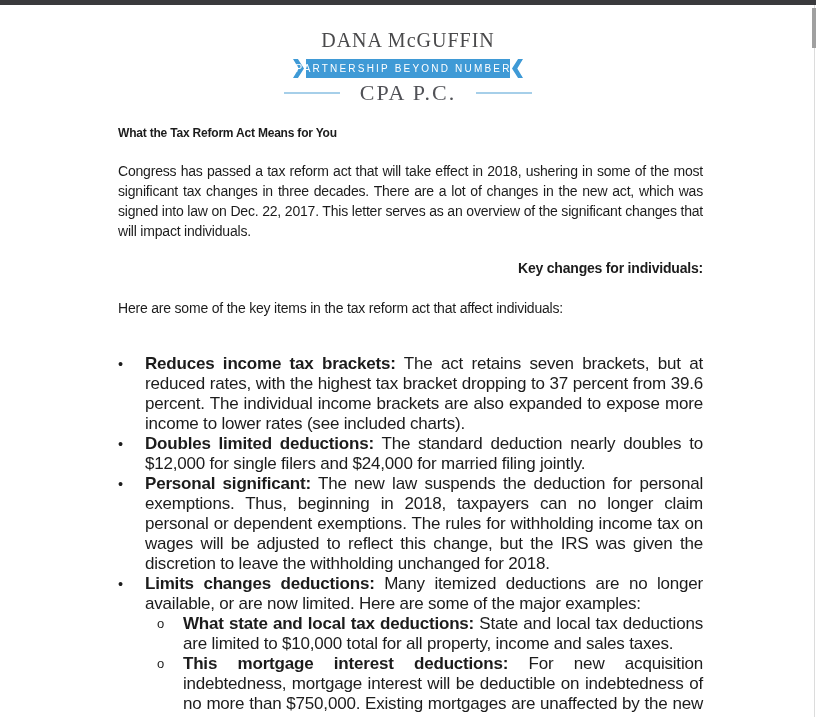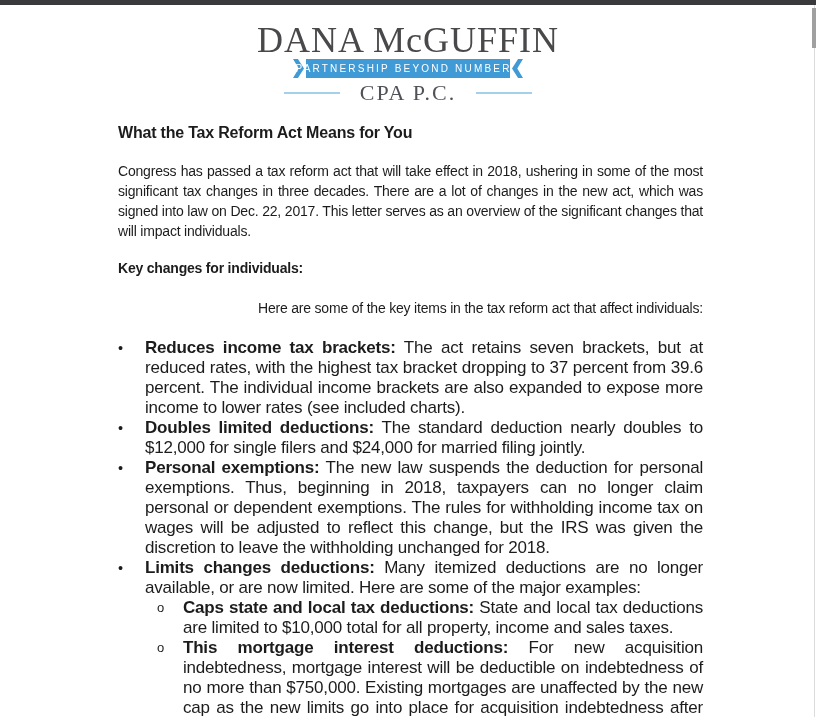--- a/index.html
+++ b/index.html
@@ -31,21 +31,21 @@
     width: 4px; height: 40px;
     background: #a0a0a0;
   }
   
   .logo {
     position: absolute; top: 24px; left: 0; width: 100%;
     display: flex; flex-direction: column; align-items: center;
   }
   .logo-name {
     font-family: "Liberation Serif", serif;
-    font-size: 36px; line-height: 32px;
+    font-size: 20px; line-height: 32px;
     color: #49494b; letter-spacing: 1px;
     white-space: nowrap;
   }
   .logo-banner {
     position: relative; margin-top: 3px;
     width: 230px; height: 19px;
   }
   .banner-main {
     position: absolute; left: 13px; right: 13px; top: 0; bottom: 0;
     background: #3f9ad6;
@@ -76,31 +76,31 @@
   .logo-suffix {
     font-family: "Liberation Serif", serif;
     font-size: 22px; line-height: 24px;
     color: #515257; letter-spacing: 2px; white-space: nowrap;
   }
   
   .content {
     position: absolute; left: 118px; top: 123px; width: 585px;
   }
   .doc-title {
-    font-size: 16px; font-weight: bold;
+    font-size: 12px; font-weight: bold;
     line-height: 20px; letter-spacing: -0.2px;
     margin: 0 0 18px 0;
   }
   .para {
     font-size: 14px; line-height: 20px; letter-spacing: -0.2px;
     text-align: justify;
     margin: 0 0 17px 0;
   }
-  .para.bold { font-weight: bold; margin-bottom: 20px; text-align: left; }
-  .para.sec-intro { margin-bottom: 20px; text-align: right; }
+  .para.bold { font-weight: bold; margin-bottom: 20px; text-align: right; }
+  .para.sec-intro { margin-bottom: 36px; text-align: left; }
   .list { margin: 0; }
   .li { display: flex; }
   .li .mk {
     flex: 0 0 27px; width: 27px;
     font-size: 14.5px; line-height: 20px;
   }
   .li-p {
     flex: 1; margin: 0;
     font-size: 17px; line-height: 20px; letter-spacing: -0.2px;
     text-align: justify;
@@ -150,31 +150,31 @@
       <p class="li-p"><b>Reduces income tax brackets:</b> <span>The act retains seven brackets, but at reduced rates, with the highest tax bracket dropping to 37 percent from 39.6 percent. The individual income brackets are also expanded to expose more income to lower rates (see included charts).</span></p>
     </div>
 
     <div class="li">
       <span class="mk">•</span>
       <p class="li-p"><b>Doubles limited deductions:</b> <span>The standard deduction nearly doubles to $12,000 for single filers and $24,000 for married filing jointly.</span></p>
     </div>
 
     <div class="li">
       <span class="mk">•</span>
-      <p class="li-p"><b>Personal exemptions:</b> <span>The new law suspends the deduction for personal exemptions. Thus, beginning in 2018, taxpayers can no longer claim personal or dependent exemptions. The rules for withholding income tax on wages will be adjusted to reflect this change, but the IRS was given the discretion to leave the withholding unchanged for 2018.</span></p>
+      <p class="li-p"><b>Personal significant:</b> <span>The new law suspends the deduction for personal exemptions. Thus, beginning in 2018, taxpayers can no longer claim personal or dependent exemptions. The rules for withholding income tax on wages will be adjusted to reflect this change, but the IRS was given the discretion to leave the withholding unchanged for 2018.</span></p>
     </div>
 
     <div class="li">
       <span class="mk">•</span>
       <p class="li-p"><b>Limits changes deductions:</b> <span>Many itemized deductions are no longer available, or are now limited. Here are some of the major examples:</span></p>
     </div>
 
     <div class="li sub">
       <span class="mk">o</span>
-      <p class="li-p"><b>Caps state and local tax deductions:</b> <span>State and local tax deductions are limited to $10,000 total for all property, income and sales taxes.</span></p>
+      <p class="li-p"><b>What state and local tax deductions:</b> <span>State and local tax deductions are limited to $10,000 total for all property, income and sales taxes.</span></p>
     </div>
 
     <div class="li sub">
       <span class="mk">o</span>
       <p class="li-p"><b>This mortgage interest deductions:</b> <span>For new acquisition indebtedness, mortgage interest will be deductible on indebtedness of no more than $750,000. Existing mortgages are unaffected by the new cap as the new limits go into place for acquisition indebtedness after Dec. 14, 2017. The act also expands the deductibility of interest on home equity debt to</span></p>
     </div>
 
   </div>
 </main>
 

